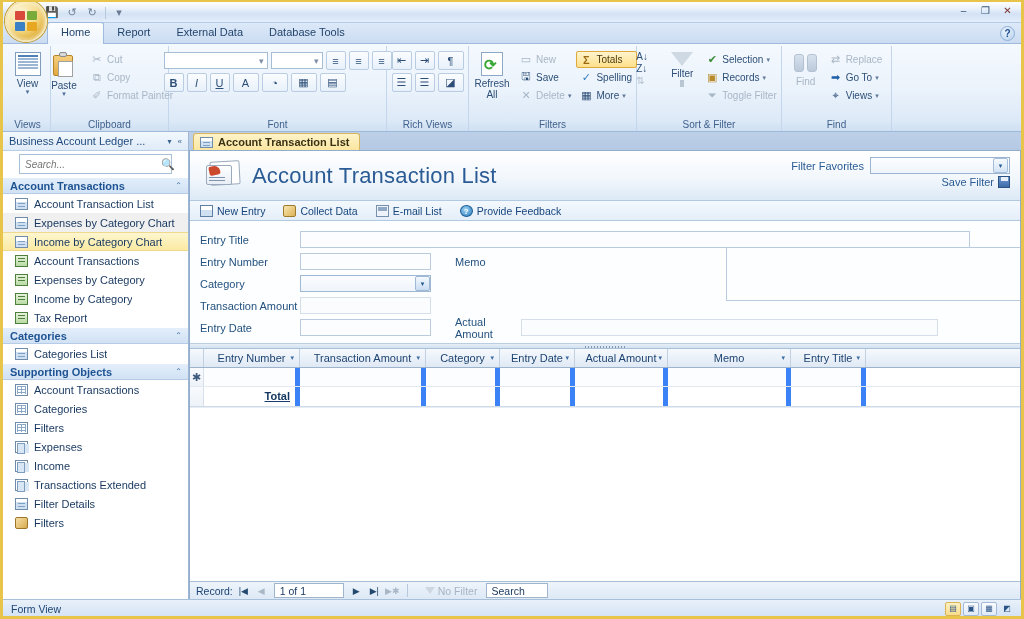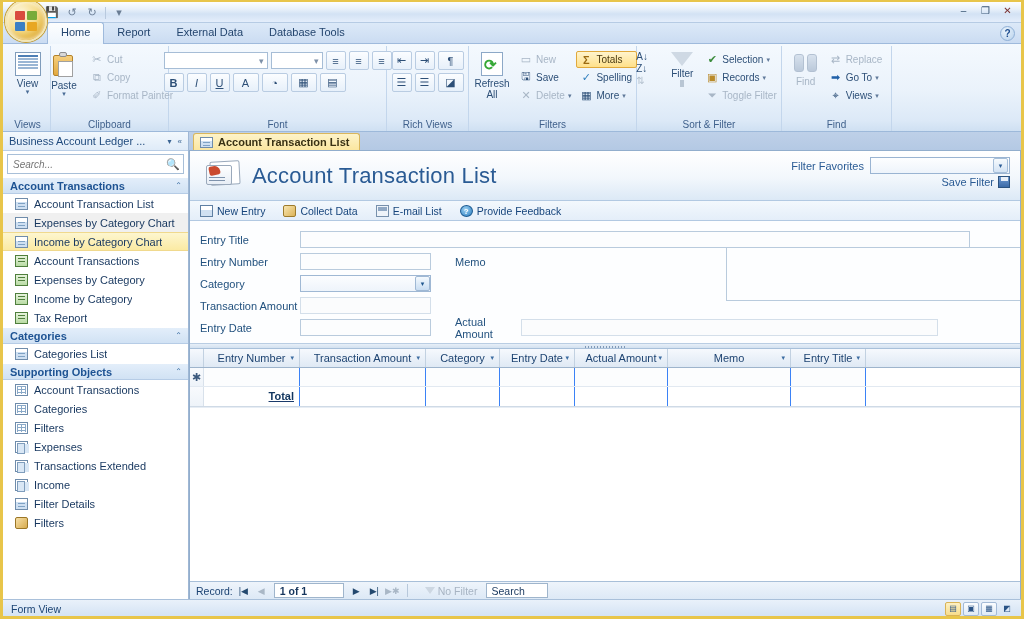--- a/index.html
+++ b/index.html
@@ -246,21 +246,21 @@
     height: 19px;
     background: linear-gradient(to bottom,#f2f8fd,#dfebf8);
     border-bottom: 1px solid #b8cde6;
     display: flex; align-items: center;
     padding: 0 3px 0 6px;
     font-size: 11px; color: #1f4a7d;
   }
   .nav-title .t { flex: 1; white-space: nowrap; overflow: hidden; }
   .nav-title .cv { font-size: 8px; color: #3a6493; padding: 0 3px; }
   .nav-search {
-    height: 20px; margin: 3px 4px;
+    height: 20px; margin: 3px 16px;
     border: 1px solid #a8bfd8; background: #fff;
     display: flex; align-items: center; padding: 0 3px;
   }
   .nav-search input {
     border: none; outline: none; flex: 1;
     font-family: inherit; font-size: 10px;
     font-style: italic; color: #8c9cb0; background: transparent;
   }
   .nav-search .mag { color: #2f6bb0; font-size: 11px; }
   .nav-group {
@@ -472,21 +472,21 @@
   .sh-cell .ddd {
     position: absolute; right: 5px; font-size: 7px; color: #3c6ca1;
   }
   .sheet-row { display: flex; height: 19px; border-bottom: 1px solid #e2e9f1; }
   .sr-sel {
     width: 14px; border-right: 1px solid #d8e1eb;
     background: linear-gradient(to bottom,#f8fafd,#eef3f9);
     display: flex; align-items: center; justify-content: center;
     font-size: 11px; color: #3c5a7e;
   }
-  .sr-cell { border-right: 1px solid #3b82f6; background: #fcfdfe; text-decoration: underline; }
+  .sr-cell { border-right: 5px solid #3b82f6; background: #fcfdfe; text-decoration: underline; }
   .sheet-row.totals { height: 20px; border-bottom: 1px solid #cfdae6; }
   .sheet-row.totals .sr-cell { background: #fff; }
   .total-label {
     font-size: 11px; font-weight: bold; color: #12365f;
     text-align: right; padding-right: 5px; line-height: 19px;
   }
   .sheet-fill { flex: 1; background: #fff; border-top: 1px solid #e7edf4; }
 
   
   .recnav {
@@ -495,21 +495,21 @@
     display: flex; align-items: center; gap: 3px; padding-left: 6px;
     font-size: 10.5px; color: #1b4272;
   }
   .recnav .navbtn {
     width: 15px; text-align: center; font-size: 9px; color: #24496f;
   }
   .recnav .navbtn.dim { color: #a9b7c6; }
   .recnav .recbox {
     width: 70px; height: 15px; background: #fff;
     border: 1px solid #9fb5cc; font-size: 10.5px; color: #17365d;
-    display: flex; align-items: center; padding-left: 5px; margin: 0 2px; font-weight: bold;
+    display: flex; align-items: center; padding-left: 5px; margin: 0 2px;
   }
   .recnav .nofilter {
     display: flex; align-items: center; gap: 3px;
     color: #a7b4c3; margin-left: 10px; padding-right: 6px;
   }
   .recnav .searchbox {
     width: 62px; height: 15px; background: #fff;
     border: 1px solid #9fb5cc; font-size: 10.5px; color: #17365d;
     display: flex; align-items: center; padding-left: 4px;
   }
@@ -850,25 +850,25 @@
           <div class="nav-item">
             <span class="ni ni-tbl"></span>
             <span class="navitem-label">Filters</span>
           </div>
           <div class="nav-item">
             <span class="ni ni-qry"></span>
             <span class="navitem-label">Expenses</span>
           </div>
           <div class="nav-item">
             <span class="ni ni-qry"></span>
+            <span class="navitem-label">Income</span>
+          </div>
+          <div class="nav-item">
+            <span class="ni ni-qry"></span>
             <span class="navitem-label">Transactions Extended</span>
-          </div>
-          <div class="nav-item">
-            <span class="ni ni-qry"></span>
-            <span class="navitem-label">Income</span>
           </div>
           <div class="nav-item">
             <span class="ni ni-form"></span>
             <span class="navitem-label">Filter Details</span>
           </div>
           <div class="nav-item">
             <span class="ni ni-mod"></span>
             <span class="navitem-label">Filters</span>
           </div>
         </div>

